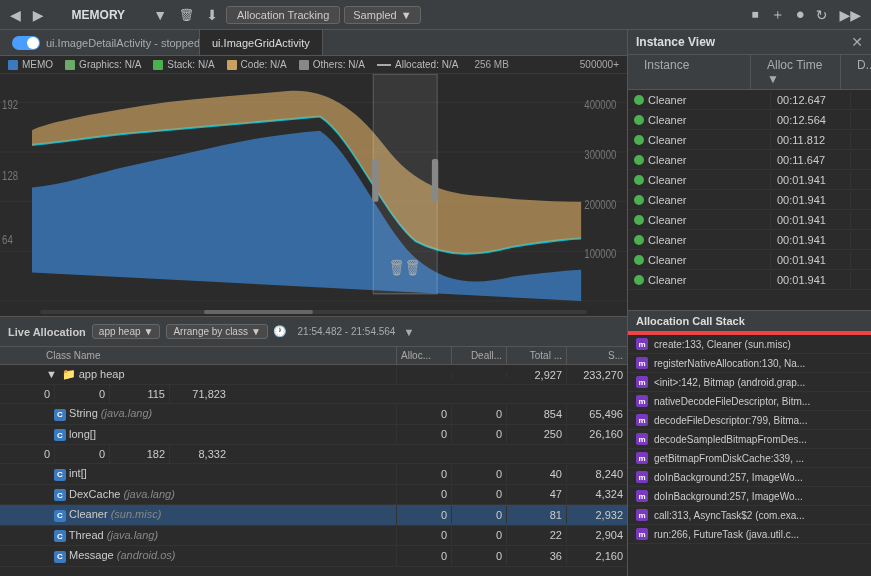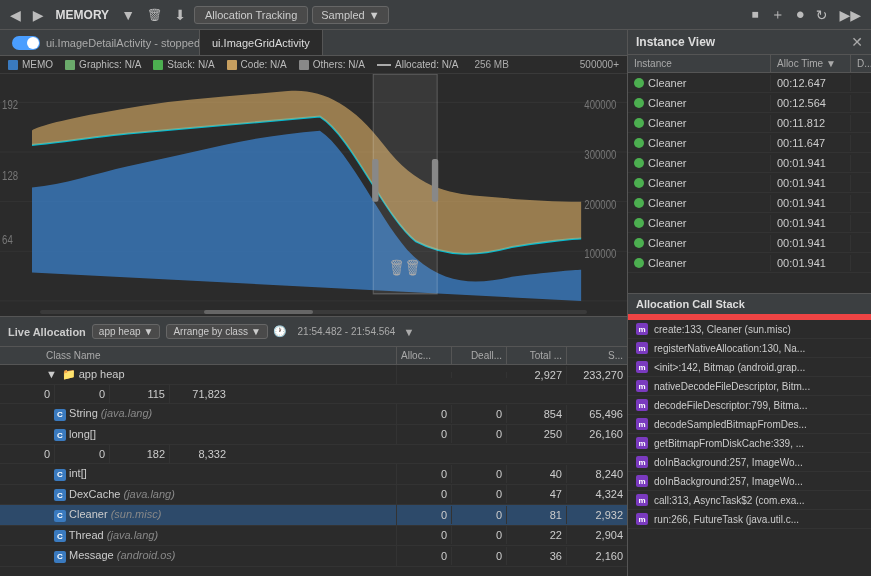--- a/index.html
+++ b/index.html
@@ -29,21 +29,21 @@
       color: #bbb;
       cursor: pointer;
       font-size: 14px;
       padding: 2px 4px;
       border-radius: 2px;
     }
     .memory-label {
       color: #ddd;
       font-weight: bold;
       font-size: 12px;
-      margin: 0 4px;
+      margin: 0 20px;
     }
     .alloc-tracking-btn {
       background: #4a4a4a;
       border: 1px solid #666;
       color: #ccc;
       font-size: 11px;
       padding: 2px 10px;
       cursor: pointer;
       border-radius: 3px;
     }
@@ -309,23 +309,24 @@
       font-size: 14px;
     }
 
     .instance-table-header {
       display: flex;
       background: #3c3f41;
       border-bottom: 1px solid #555;
     }
     .ith {
       padding: 3px 6px;
-      font-size: 10px;
+      font-size: 12px;
       color: #aaa;
       border-right: 1px solid #555;
+      margin-left: 10px;
     }
     .ith:last-child { border-right: none; }
     .col-inst { flex: 1; }
     .col-alloc-time { width: 80px; }
     .col-d { width: 20px; }
 
     .instance-row {
       display: flex;
       align-items: center;
       border-bottom: 1px solid #333;
@@ -356,21 +357,21 @@
     
     .call-stack-section {
       flex: 1;
       display: flex;
       flex-direction: column;
       border-top: 1px solid #555;
     }
     .call-stack-header {
       padding: 4px 8px;
       background: #3c3f41;
-      border-bottom: 6px solid #ef4444;
+      border-bottom: 4px solid #ef4444;
       font-size: 11px;
       color: #ddd;
       font-weight: bold;
     }
     .call-stack-list {
       flex: 1;
       overflow-y: auto;
     }
     .call-stack-item {
       display: flex;

